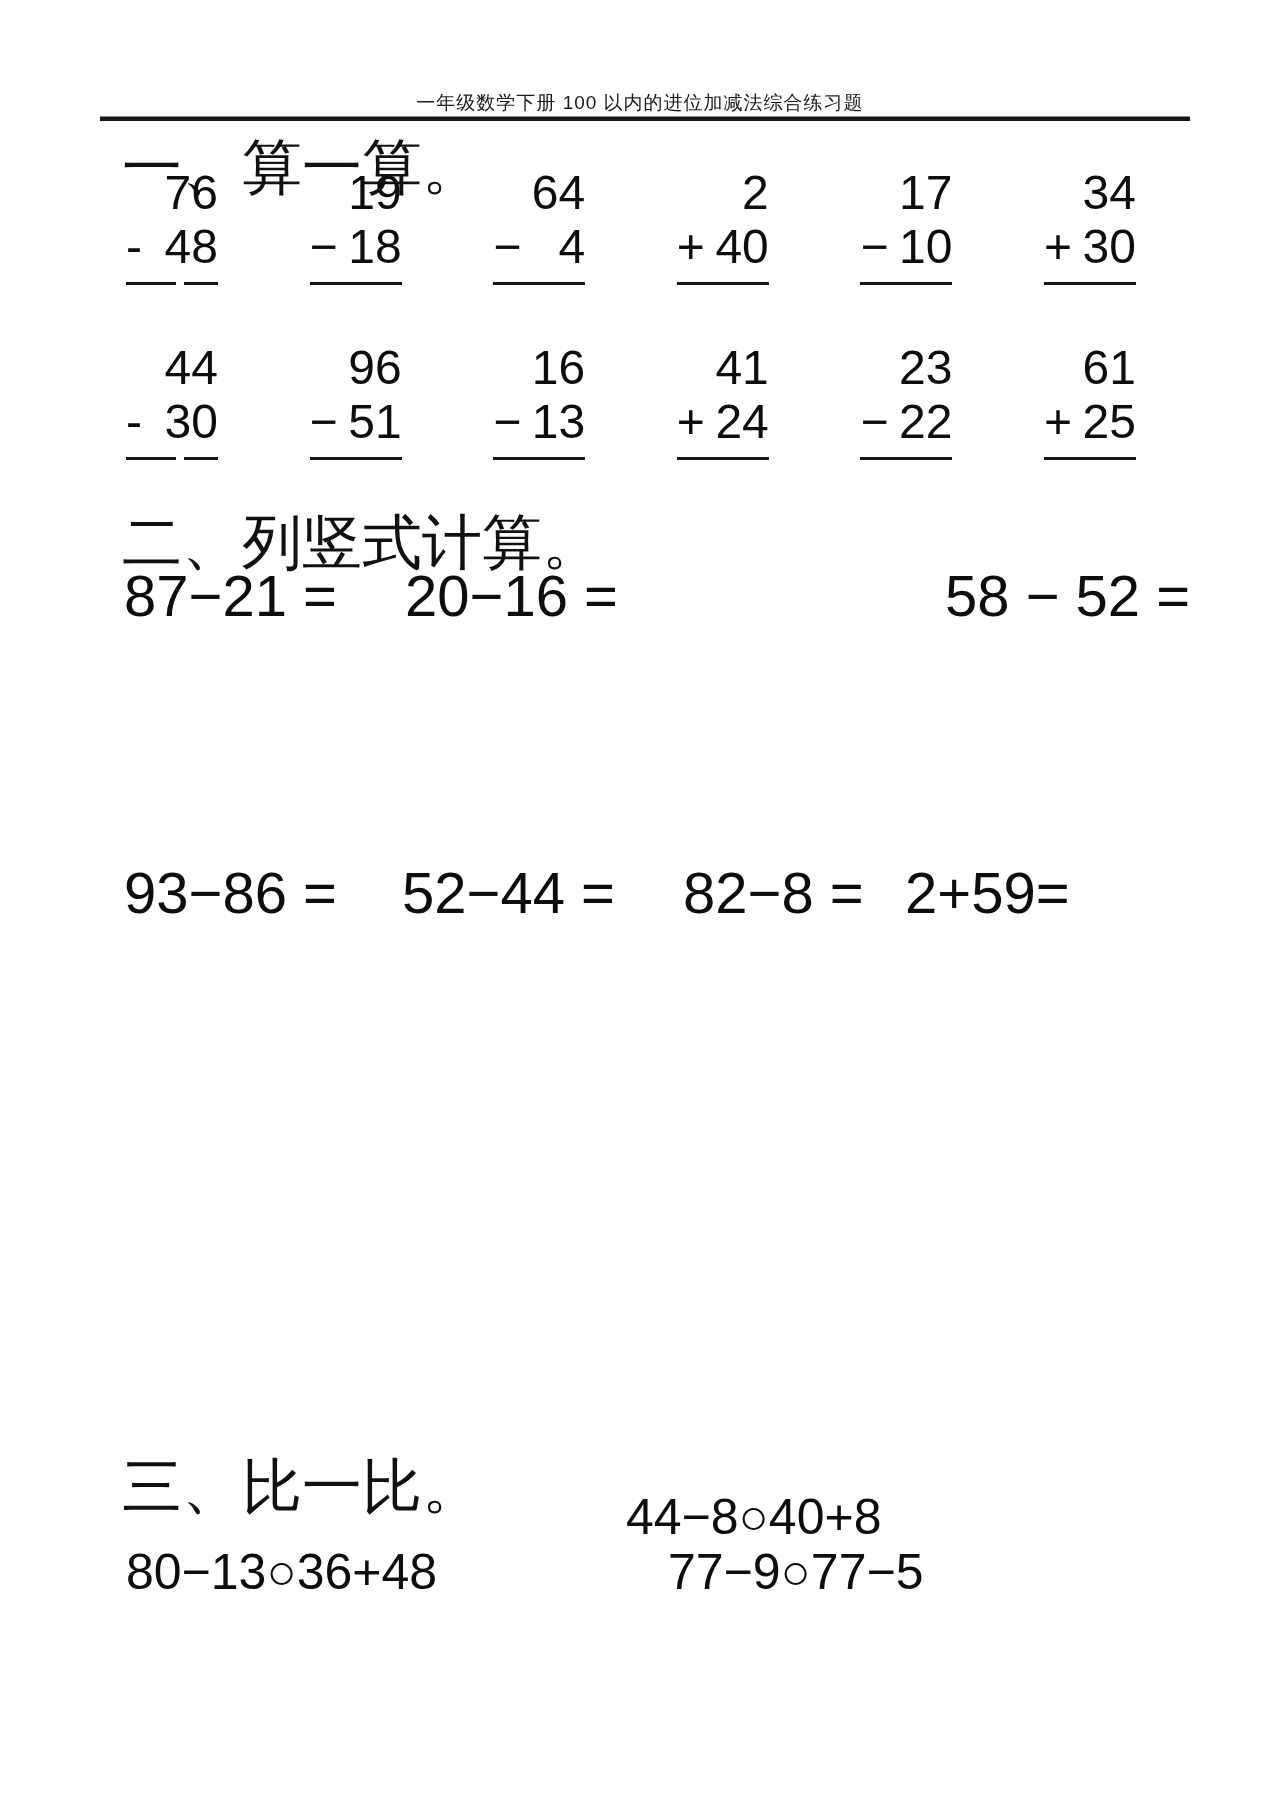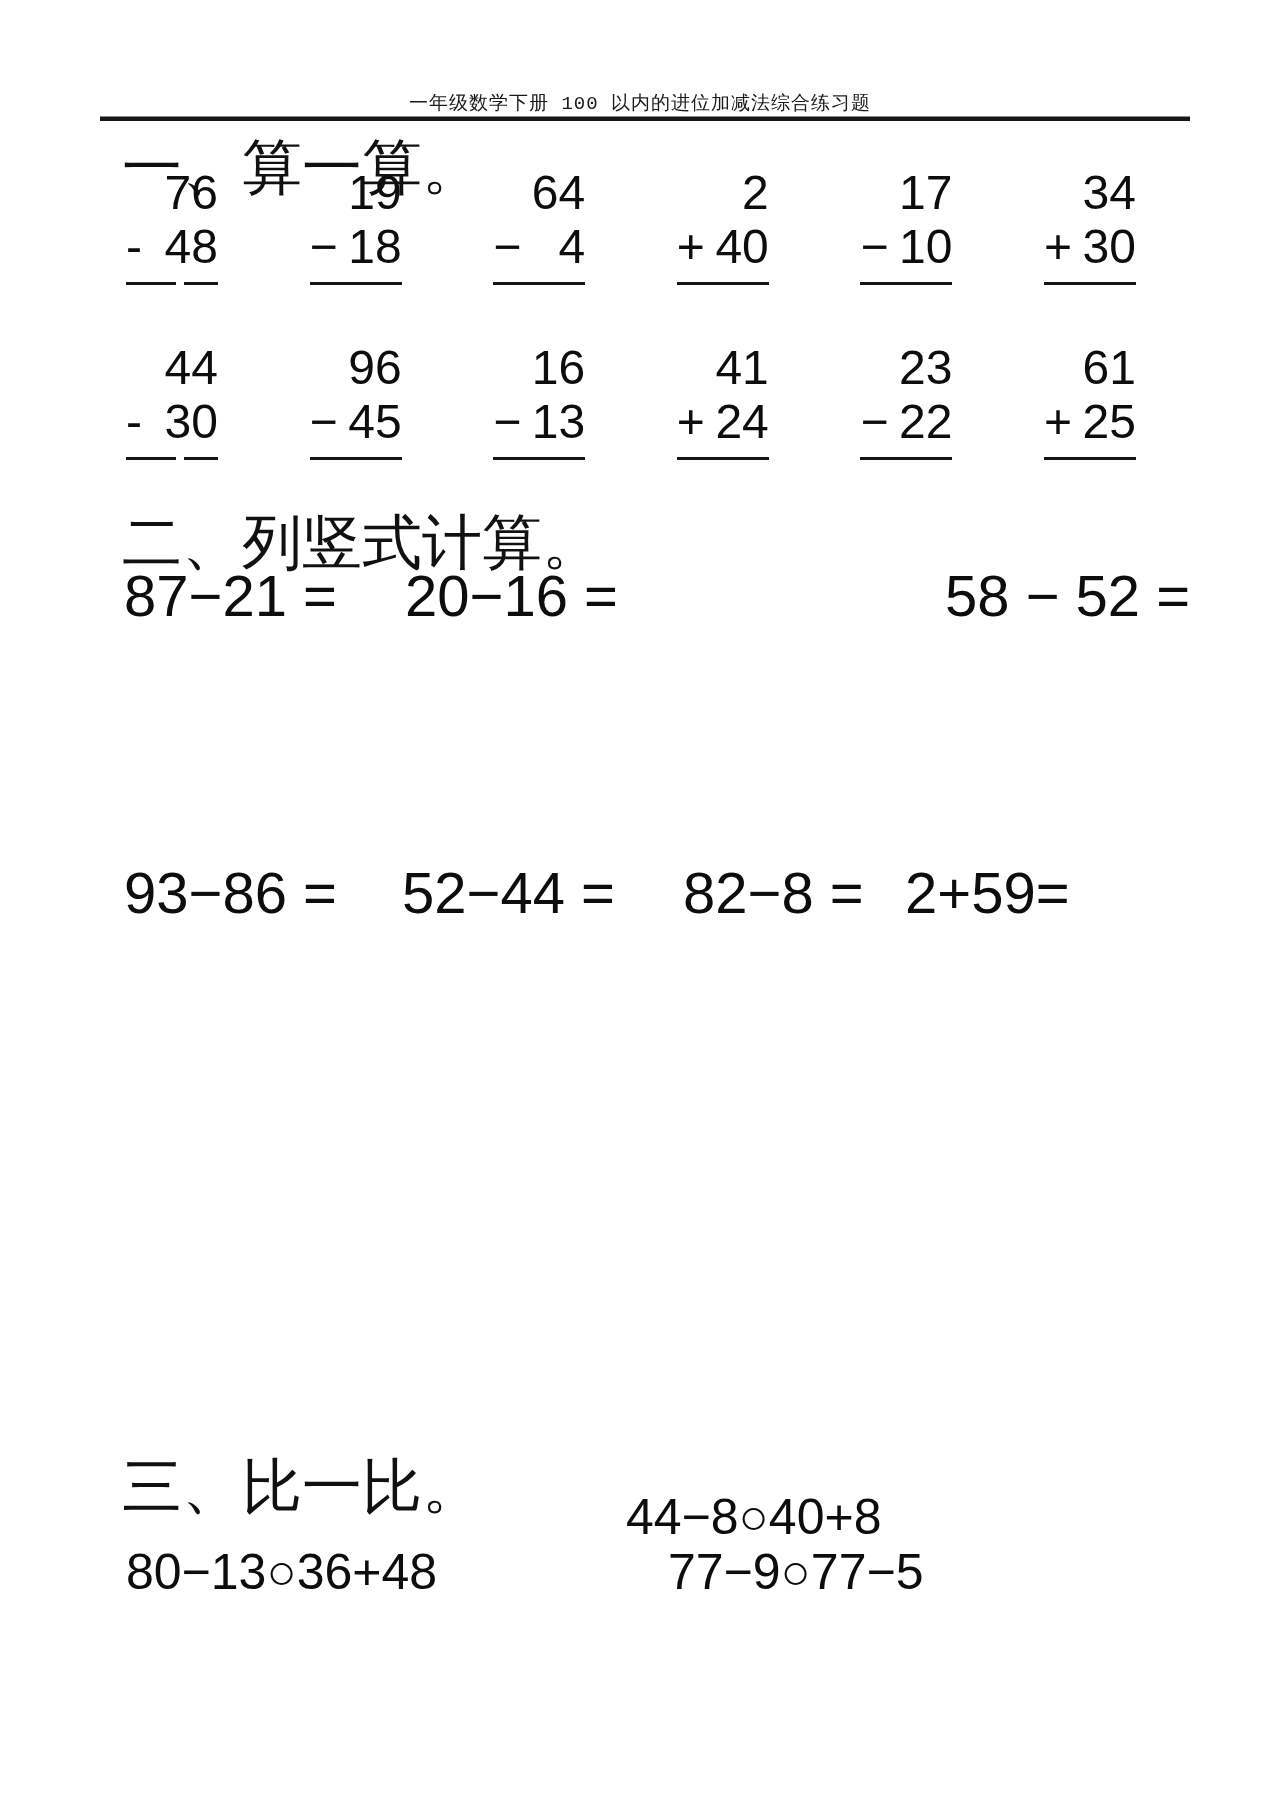--- a/index.html
+++ b/index.html
@@ -1,20 +1,20 @@
 <!DOCTYPE html>
 <html><head>
 <meta charset="utf-8">
 <style>
   html,body { margin:0; padding:0; background:#ffffff; }
   #page {
     position:relative; width:1280px; height:1810px; background:#ffffff;
     overflow:hidden; color:#0d0d0d;
   }
-  .serif { font-family:Liberation Mono, monospace; }
+  .serif { font-family:Liberation Sans, sans-serif; }
   .num   { font-family:"Liberation Sans","DejaVu Sans",sans-serif; color:#0d0d0d; }
 
   .page-header {
     position:absolute; top:90px; left:0; width:1280px; text-align:center;
     font-size:19px; letter-spacing:1px; color:#1a1a1a;
   }
   .header-rule {
     position:absolute; top:116px; left:100px; width:1090px; height:4px;
     background:#161616; border-top:1px solid #8a8a8a;
   }
@@ -104,21 +104,21 @@
       <div class="vbot">
           <span>-</span>
           <span>30</span>
         </div>
       <div class="vline split"></div>
     </div>
     <div class="vcol">
       <div class="vtop">96</div>
       <div class="vbot">
           <span>−</span>
-          <span>45</span>
+          <span>51</span>
         </div>
       <div class="vline"></div>
     </div>
     <div class="vcol">
       <div class="vtop">16</div>
       <div class="vbot">
           <span>−</span>
           <span>13</span>
         </div>
       <div class="vline"></div>

